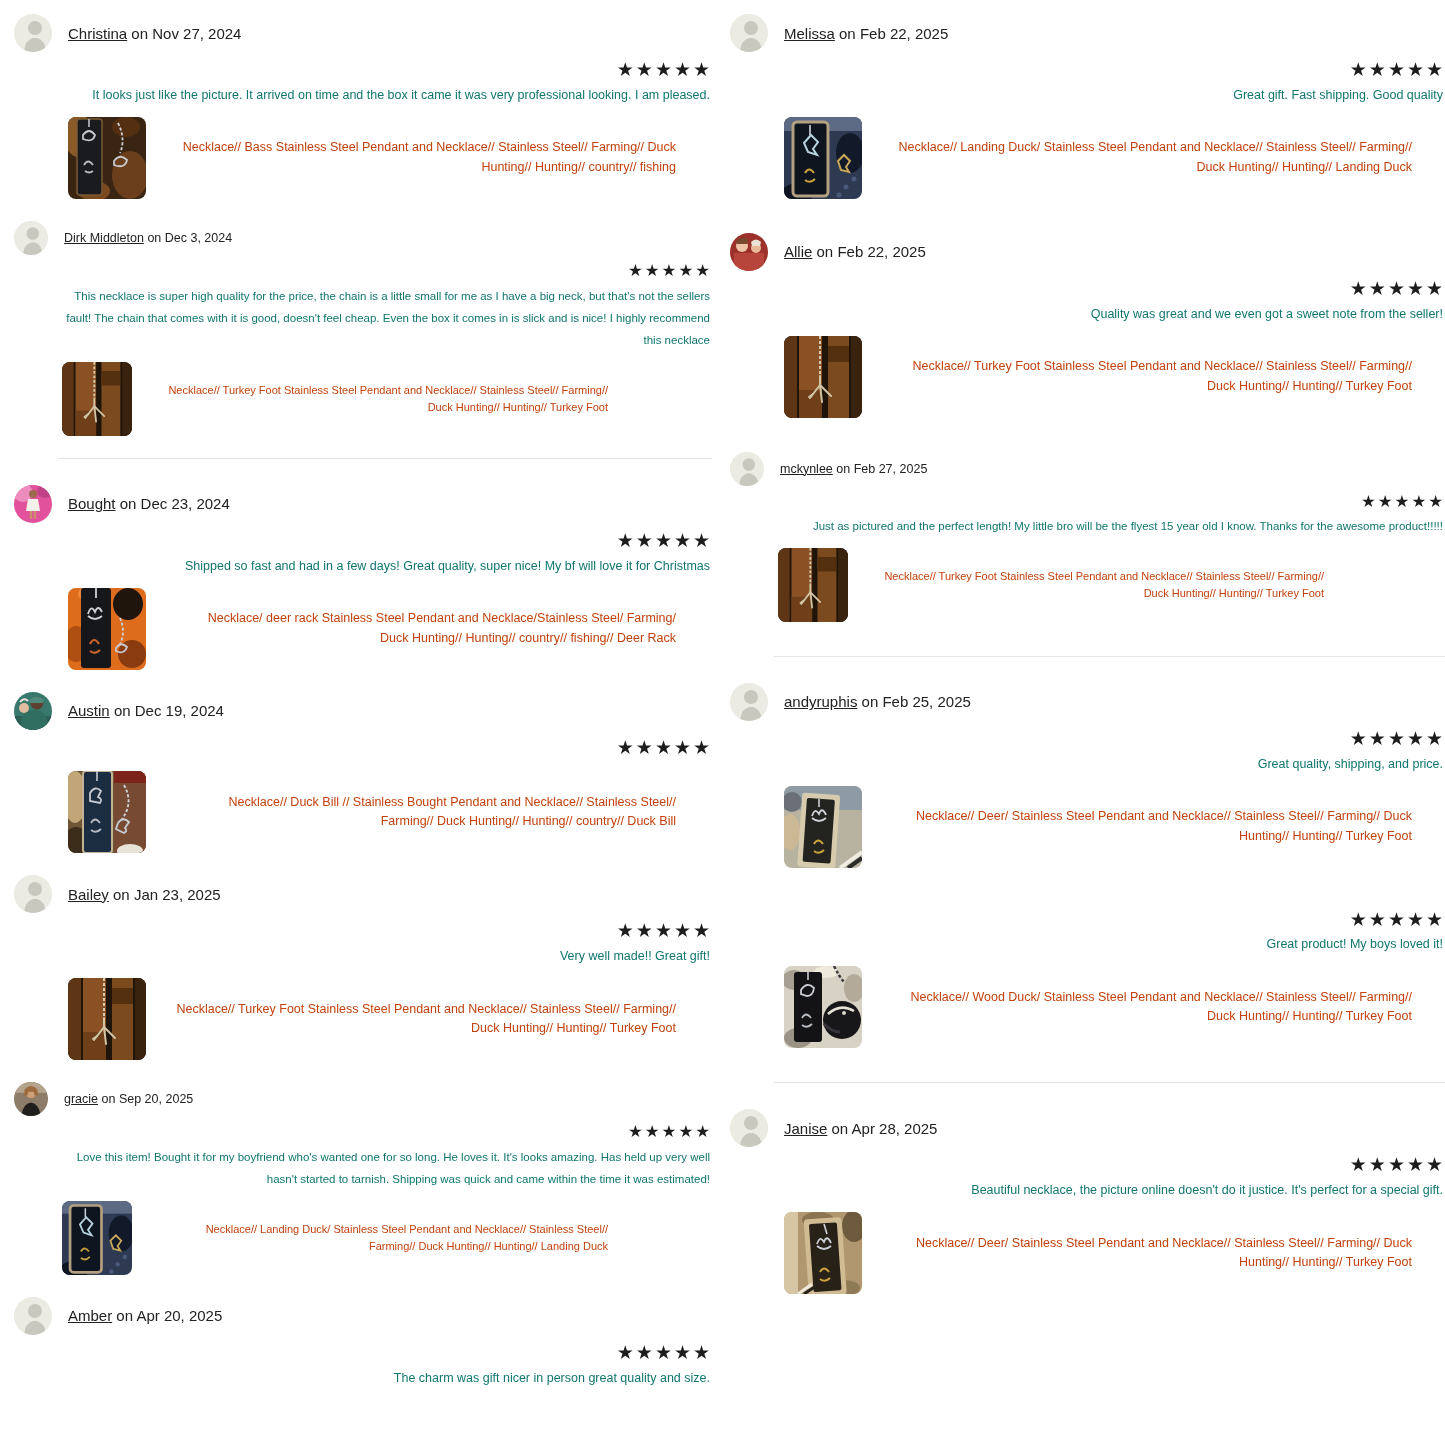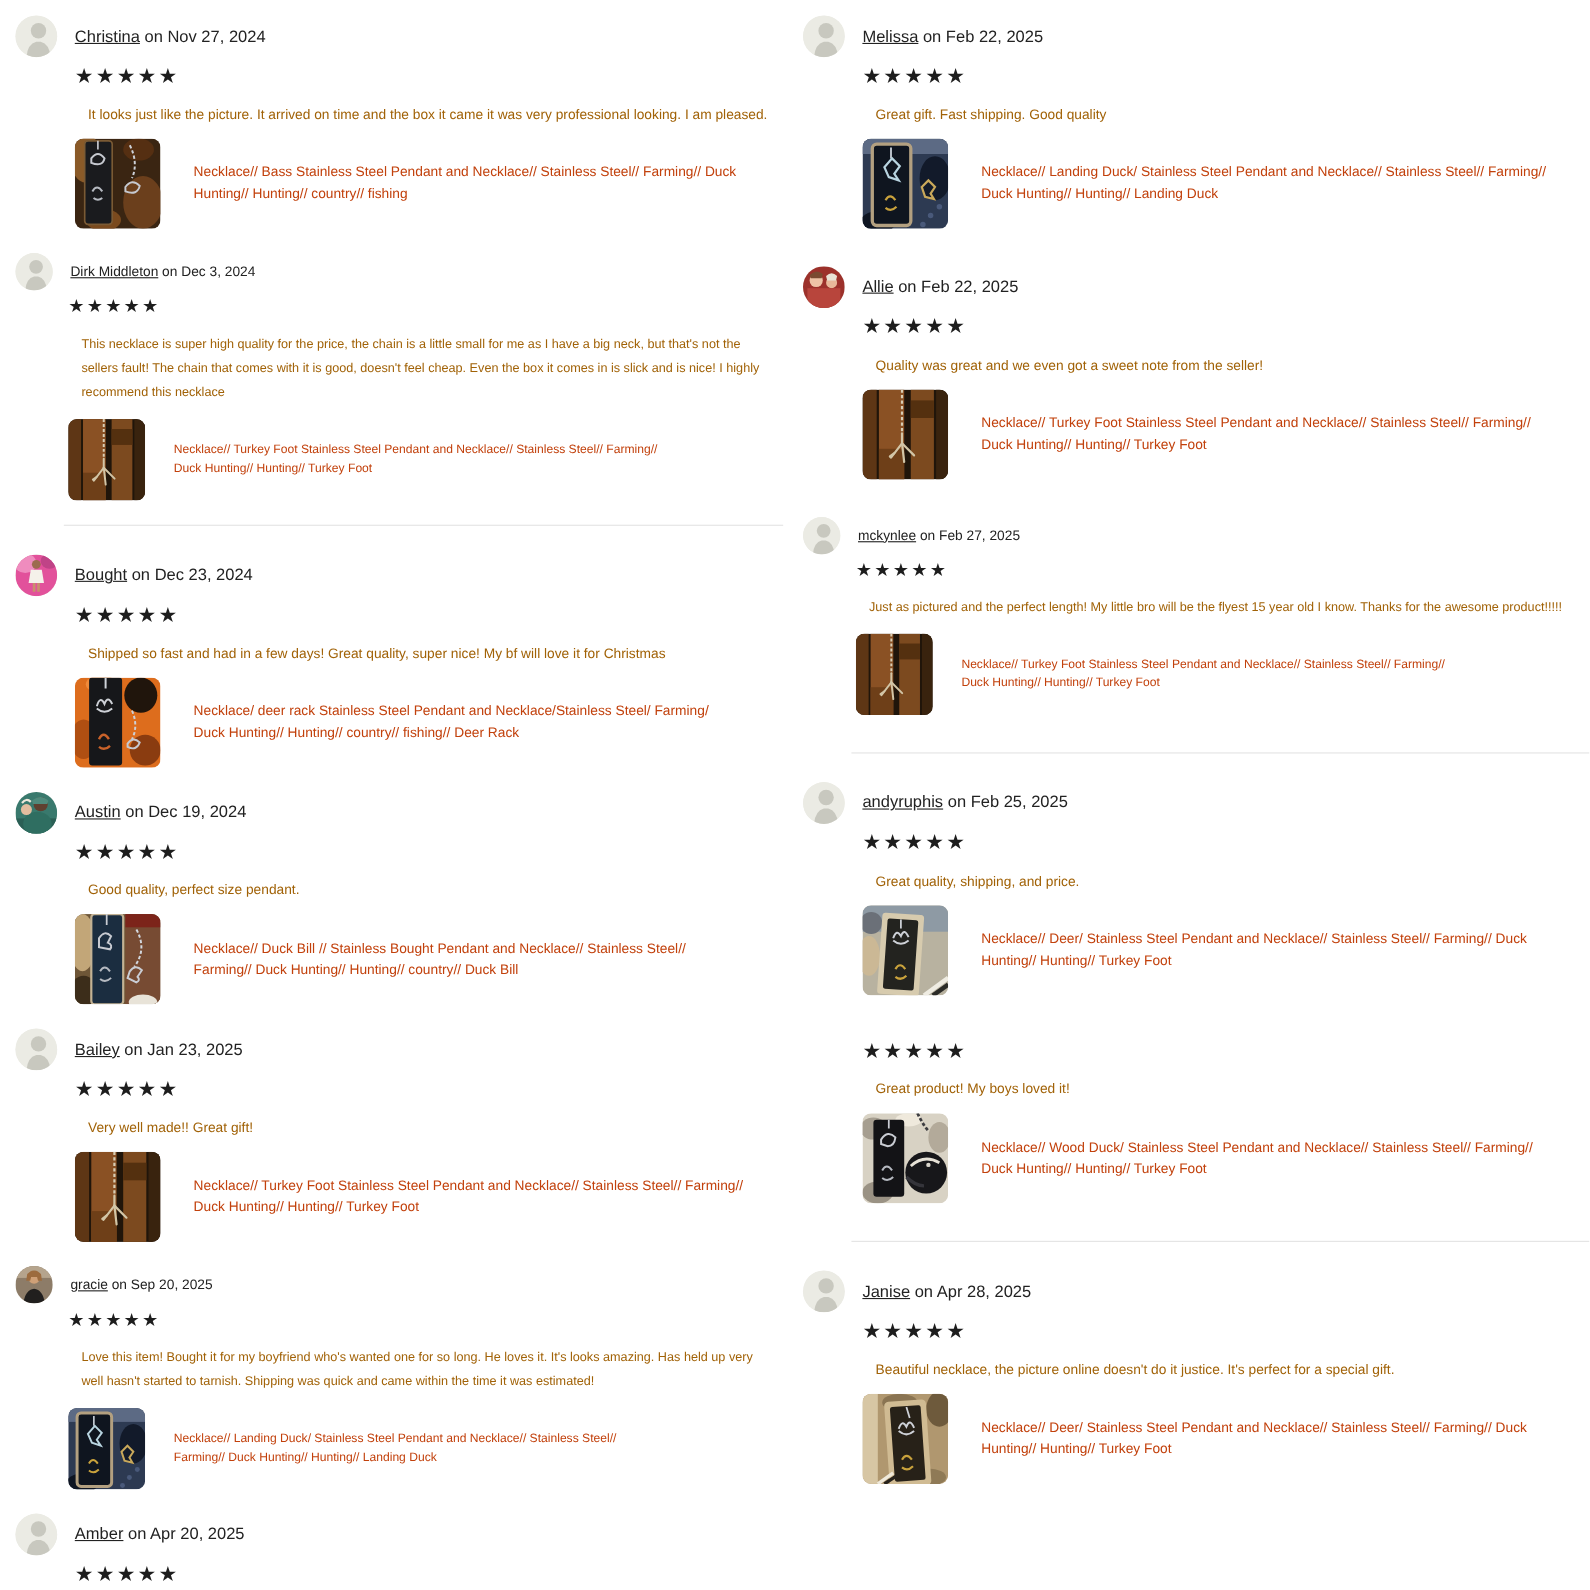--- a/index.html
+++ b/index.html
@@ -3,31 +3,31 @@
 <meta charset="utf-8">
 <style>
   html,body{margin:0;padding:0;background:#ffffff;}
   .page{
     width:1445px;height:1445px;overflow:hidden;box-sizing:border-box;
     padding:14px 0 0 14px;
     display:grid;grid-template-columns:698px 715px;column-gap:18px;
     font-family:"Liberation Sans",sans-serif;color:#222;
   }
   .col{display:flex;flex-direction:column;min-width:0;}
-  .review{margin-bottom:22px;}
+  .review{margin-bottom:22px;text-align:right;}
   .col--right .review{margin-bottom:34px;}
   .rev-head{display:flex;align-items:center;gap:16px;}
   .avatar{width:38px;height:38px;border-radius:50%;overflow:hidden;flex:none;display:block;background:#ebebe4;}
   .avatar svg{display:block;}
   .byline{margin:0;font-size:15px;color:#222;}
   .name{color:#222;text-decoration:underline;cursor:pointer;}
   .date{color:#222;}
   .rev-body{margin-left:54px;}
   .stars{font-size:19px;letter-spacing:2px;color:#1d1d1d;margin:7px 0 3px;line-height:1.2;}
-  .text{margin:12px;font-size:12.5px;line-height:1.6;color:#a16207;max-width:660px;}
+  .text{margin:2px;font-size:12.5px;line-height:1.6;color:#0f766e;max-width:660px;}
   .product{display:flex;align-items:center;gap:30px;margin-top:12px;}
   .thumb{width:78px;height:82px;border-radius:8px;overflow:hidden;flex:none;display:block;cursor:pointer;}
   .thumb svg{display:block;}
   .ptitle{font-size:12.5px;line-height:1.55;color:#c2410c;text-decoration:none;max-width:500px;cursor:pointer;}
   .col--right .ptitle{max-width:520px;}
   .divider{border-top:1px solid #e3e3e3;margin:0 0 26px 44px;}
   
   .review--small .byline{font-size:12.5px;}
   .review--small .avatar{width:34px;height:34px;}
   .review--small .rev-body{margin-left:48px;}
@@ -176,21 +176,20 @@
               <path d="M6 10 q4 -5 8 -1" stroke="#f0e8da" stroke-width="2" fill="none"></path>
             </svg>
           </span>
       <p class="byline">
         <a class="name" href="#">Austin</a>
         <span class="date">on Dec 19, 2024</span>
       </p>
     </div>
     <div class="rev-body">
       <div class="stars">★★★★★</div>
-      <p class="text">Good quality, perfect size pendant.</p>
       <div class="product">
         <a class="thumb" href="#">
               <svg viewBox="0 0 78 82" width="100%" height="100%" preserveAspectRatio="none">
                 <rect width="78" height="82" fill="#6e5637"></rect>
                 <ellipse cx="7" cy="26" rx="12" ry="26" fill="#c2a678"></ellipse>
                 <ellipse cx="8" cy="70" rx="12" ry="14" fill="#3c2d1a"></ellipse>
                 <rect x="15" width="29" height="82" rx="3" fill="#1b2d40" stroke="#c3b294" stroke-width="2"></rect>
                 <path d="M29 0 v10" stroke="#c9ccd3" stroke-width="1.6"></path>
                 <path d="M22 22 q5 -8 11 -2 l-3 6 q5 2 2 6 l-10 -2 z" fill="none" stroke="#c6c9d0" stroke-width="1.8"></path>
                 <path d="M23 52 q4 -7 9 0 m-9 7 q5 4 10 -1" stroke="#b5b9c0" stroke-width="1.8" fill="none"></path>

